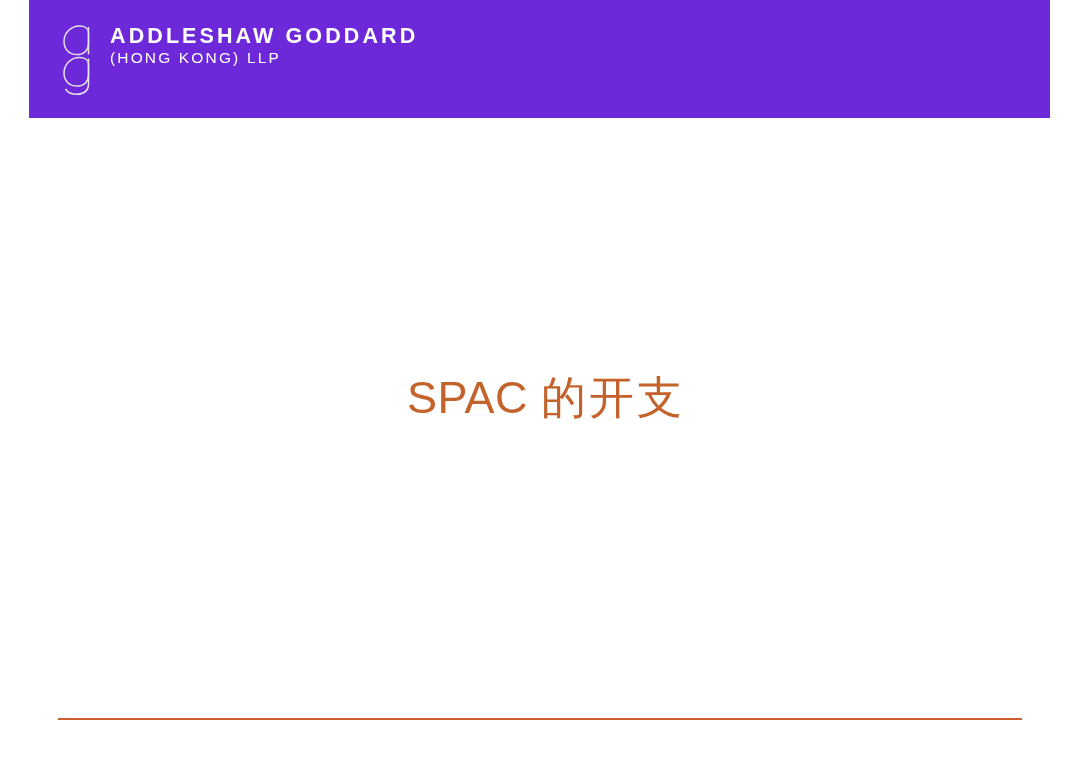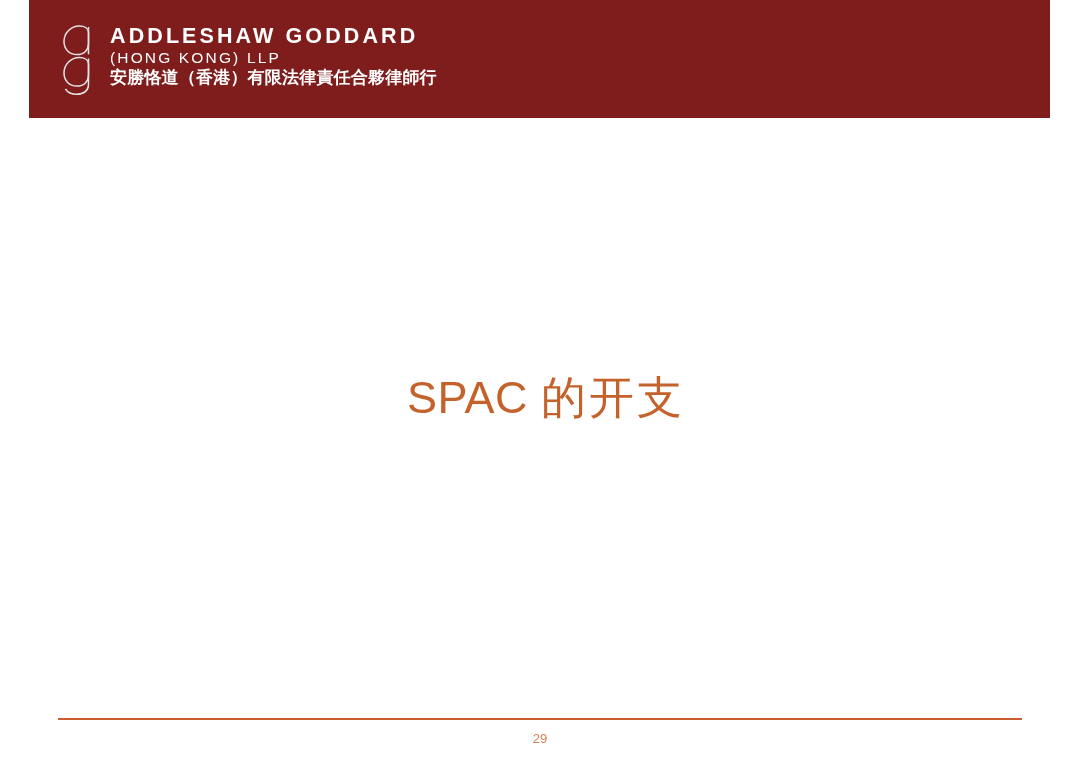--- a/index.html
+++ b/index.html
@@ -23,21 +23,21 @@
     background: #ffffff;
   }
 
   
   .header-band {
     position: absolute;
     left: 29px;
     top: 0;
     width: 1021px;
     height: 118px;
-    background: #7f1d1d;
+    background: #6d28d9;
   }
 
   .brand-lockup {
     position: absolute;
     left: 29px;
     top: 23px;
     display: flex;
     align-items: flex-start;
     gap: 10px;
   }
@@ -145,28 +145,26 @@
           <path d="M30.5 3.0 L30.5 30.3" stroke="#e3e4e5" stroke-width="1.5" fill="none"></path>
 
           <path d="M30.5 40.0 C30.5 36.1 26.9 33.5 21.3 33.5 C13.0 33.5 6.0 40.4 6.0 49.1 C6.0 56.8 11.4 62.1 18.8 62.1 C26.3 62.1 30.5 57.4 30.5 51.1 Z" stroke="#e3e4e5" stroke-width="1.5" fill="none"></path>
           <path d="M30.5 34.5 L30.5 60.5 C30.5 66.5 25.8 70.3 19.0 70.3 C13.6 70.3 9.4 68.2 7.4 64.8" stroke="#e3e4e5" stroke-width="1.5" fill="none"></path>
         </svg>
       </div>
 
       <div class="brand-text">
         <div class="brand-line1">ADDLESHAW GODDARD</div>
         <div class="brand-line2">(HONG KONG) LLP</div>
-        <div class="brand-line3">安勝恪道（香港）有限法律責任合夥律師行</div>
       </div>
 
     </div>
   </div>
 
   <div class="body-area">
     <div class="section-title">
       <span>SPAC </span><span class="cjk">的开支</span>
     </div>
   </div>
 
   <div class="footer-rule"></div>
-  <div class="page-number">29</div>
 
 </div>
 
 </body></html>

